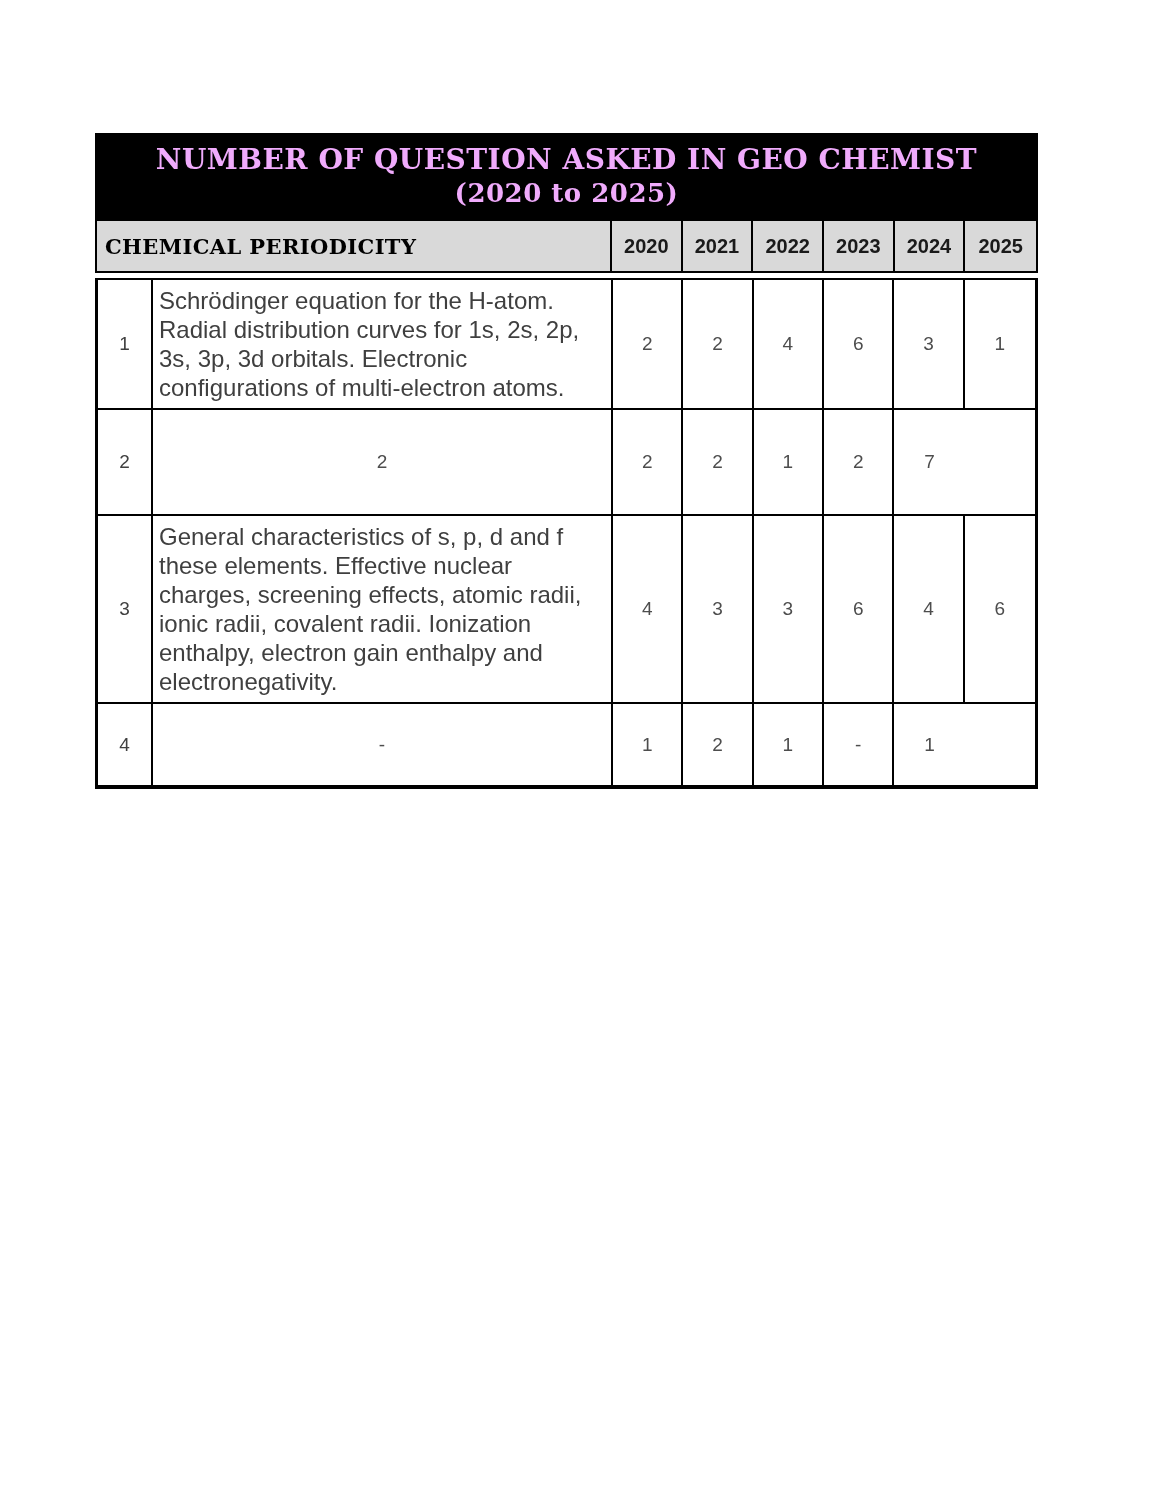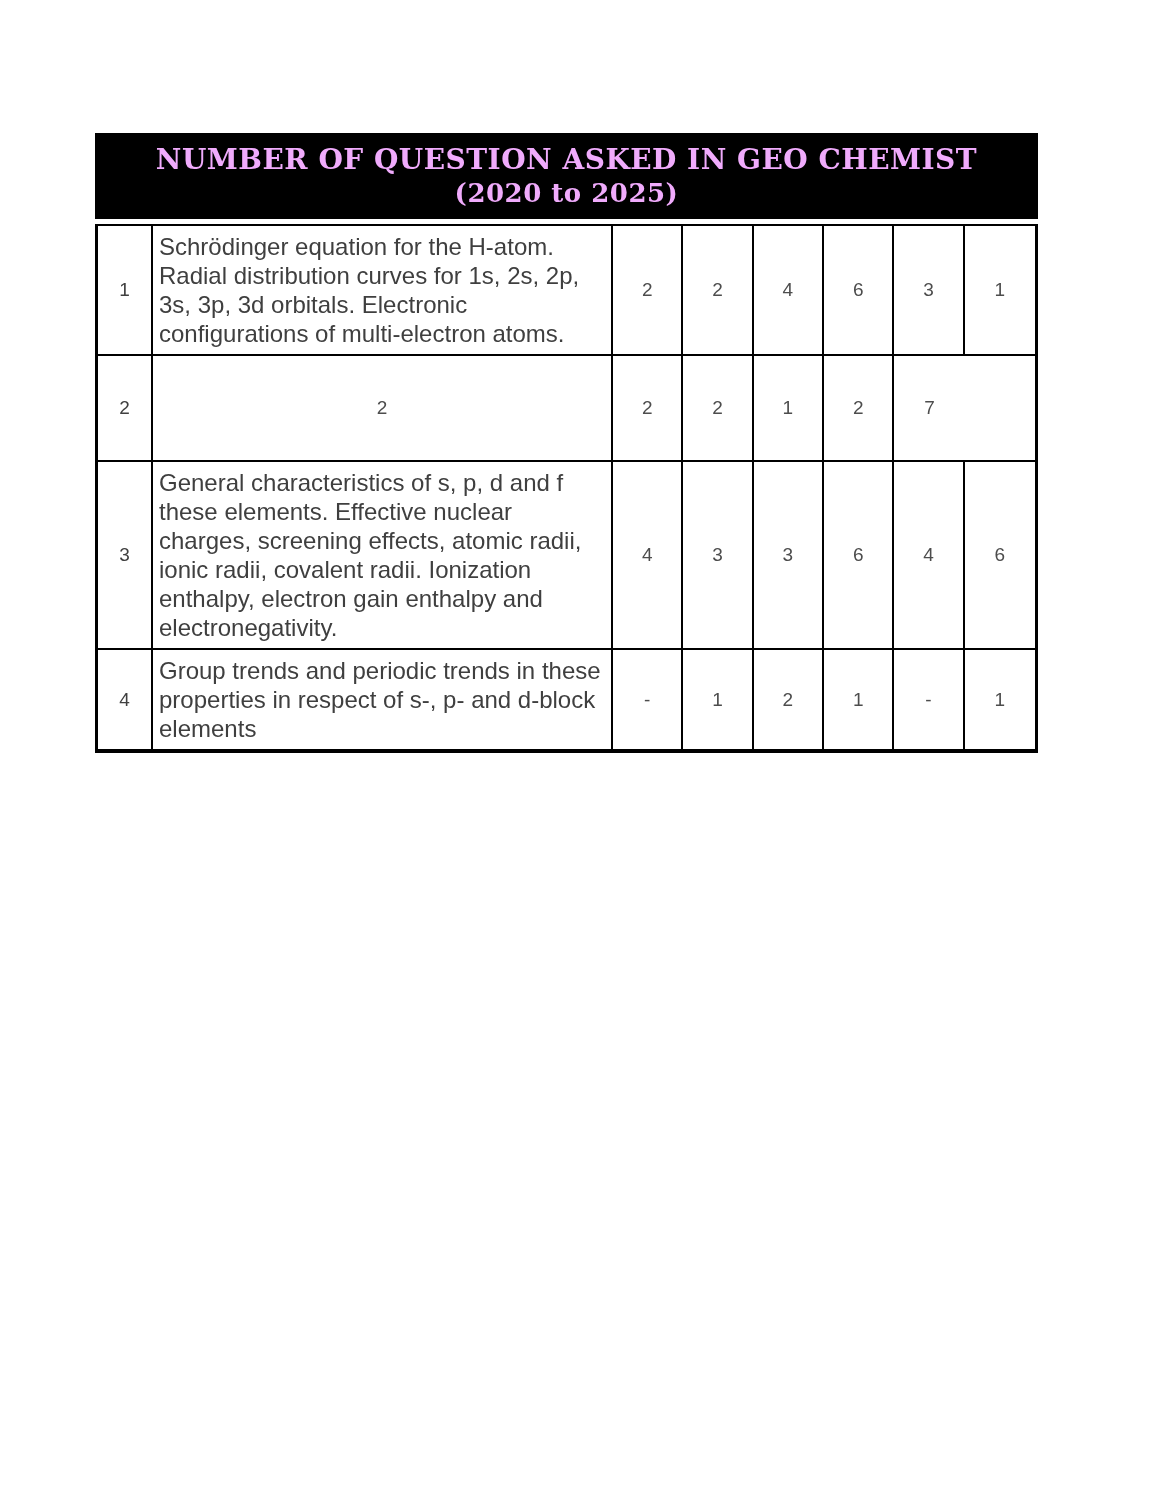--- a/index.html
+++ b/index.html
@@ -103,20 +103,29 @@
 </head>
 <body>
 
 <div class="sheet">
 
   <div class="title-band">
     <div class="title-line1">NUMBER OF QUESTION ASKED IN GEO CHEMIST</div>
     <div class="title-line2">(2020 to 2025)</div>
   </div>
 
+  <div class="header-row">
+    <div class="section-label">CHEMICAL PERIODICITY</div>
+    <div class="year-cell">2020</div>
+    <div class="year-cell">2021</div>
+    <div class="year-cell">2022</div>
+    <div class="year-cell">2023</div>
+    <div class="year-cell">2024</div>
+    <div class="year-cell">2025</div>
+  </div>
 
   <div class="gap"></div>
 
   <div class="tbody" id="body-rows">
       <div class="row">
         <div class="cell num">1</div>
         <div class="cell topic">Schrödinger equation for the H-atom. Radial distribution curves for 1s, 2s, 2p, 3s, 3p, 3d orbitals. Electronic configurations of multi-electron atoms.</div>
         <div class="cell val">2</div>
         <div class="cell val">2</div>
         <div class="cell val">4</div>
@@ -138,21 +147,20 @@
         <div class="cell topic">General characteristics of s, p, d and f these elements. Effective nuclear charges, screening effects, atomic radii, ionic radii, covalent radii. Ionization enthalpy, electron gain enthalpy and electronegativity.</div>
         <div class="cell val">4</div>
         <div class="cell val">3</div>
         <div class="cell val">3</div>
         <div class="cell val">6</div>
         <div class="cell val">4</div>
         <div class="cell val">6</div>
       </div>
       <div class="row">
         <div class="cell num">4</div>
-        <div class="cell topic">Group trends and periodic trends in these properties in respect of s-, p- and d-block elements</div>
         <div class="cell val">-</div>
         <div class="cell val">1</div>
         <div class="cell val">2</div>
         <div class="cell val">1</div>
         <div class="cell val">-</div>
         <div class="cell val">1</div>
       </div>
     </div>
 
 </div>

